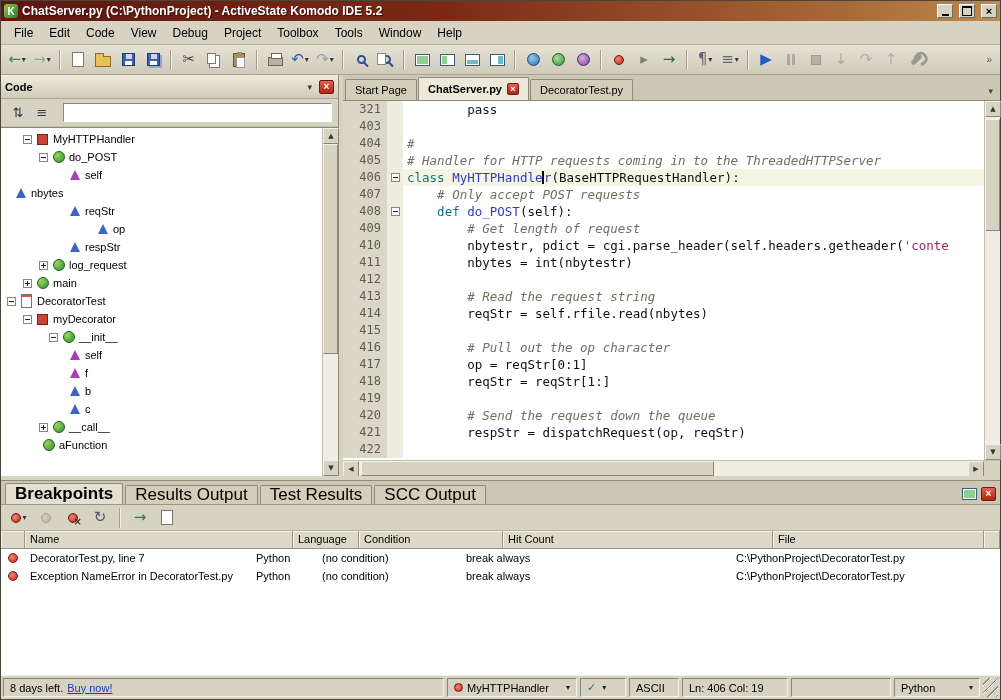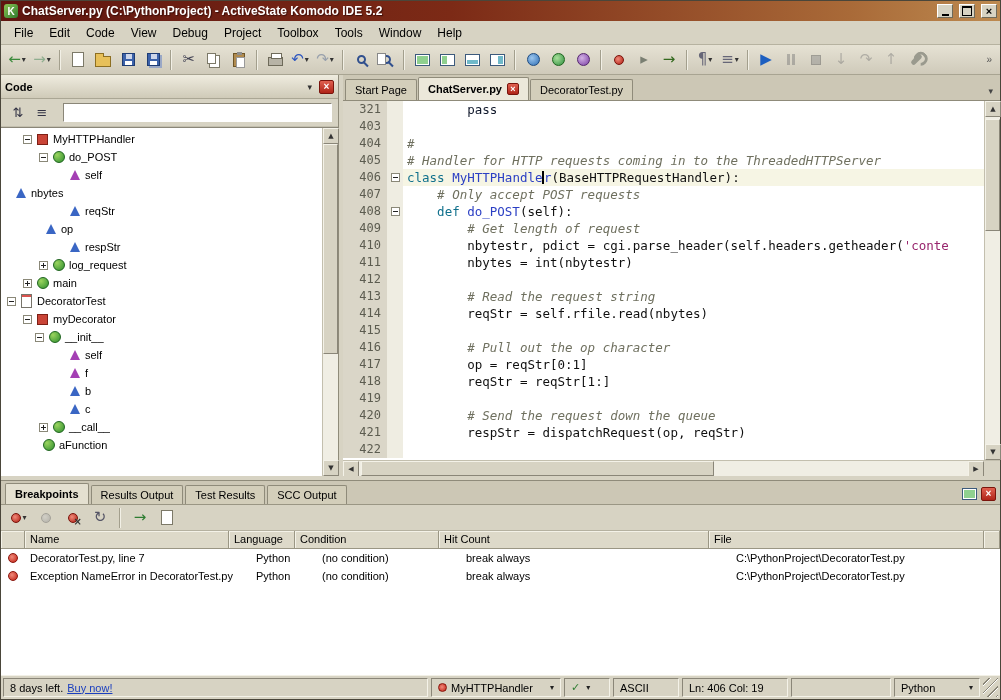--- a/index.html
+++ b/index.html
@@ -144,21 +144,21 @@
   #tthumb{left:0;right:0;top:0;height:210px}
   .sb-corner{width:16px;height:16px;flex:none;background:#d7d3c3}
 
   
   #h-split{height:4px;flex:none;background:#d7d3c3}
 
   
   #bottom{height:195px;flex:none;display:flex;flex-direction:column;border-top:1px solid #8f8b7a;background:#d7d3c3}
   #b-tabs{height:24px;flex:none;display:flex;align-items:flex-end;gap:2px;padding:2px 4px 0;background:#ccc7b5;border-bottom:1px solid #9a9684}
   .btab{height:19px;padding:3px 9px;display:flex;align-items:center;background:#d3ceba;border:1px solid #8f8b7a;border-bottom:none;
-    font-size:11px;border-radius:2px 2px 0 0;white-space:nowrap}
+    font-size:17px;border-radius:2px 2px 0 0;white-space:nowrap}
   .btab.act{background:#e4e0d0;font-weight:bold;height:21px}
   #b-tabs-right{margin-left:auto;display:flex;align-items:center;gap:4px;padding-bottom:3px}
   #b-toolbar{height:26px;flex:none;display:flex;align-items:center;gap:3px;padding:0 6px;border-bottom:1px solid #b5b1a0}
   #bp-header{height:18px;flex:none;display:flex;background:#ddd9c9;border-bottom:1px solid #9a9684}
   .bh{flex:none;border-right:1px solid #9a9684;box-shadow:inset 1px 1px 0 #f4f2e8;padding:2px 5px;font-size:11px;white-space:nowrap;overflow:hidden}
   .bh.grow{flex:1}
   #bp-body{flex:1;background:#fff;overflow:hidden}
   .brow{height:18px;display:flex;align-items:center;font-size:11px}
   .bc{flex:none;padding:0 5px;white-space:nowrap;overflow:hidden}
   .bc.grow{flex:1}
@@ -355,21 +355,21 @@
             <div class="trow" style="">
               <span class="texp hid"></span>
               <span class="tico ti-variable"></span>
               <span class="tlab">nbytes</span>
             </div>
             <div class="trow" style="padding-left: 54px;">
               <span class="texp hid"></span>
               <span class="tico ti-variable"></span>
               <span class="tlab">reqStr</span>
             </div>
-            <div class="trow" style="padding-left: 30px;">
+            <div class="trow" style="padding-left: 82px;">
               <span class="texp hid"></span>
               <span class="tico ti-variable"></span>
               <span class="tlab">op</span>
             </div>
             <div class="trow" style="padding-left: 54px;">
               <span class="texp hid"></span>
               <span class="tico ti-variable"></span>
               <span class="tlab">respStr</span>
             </div>
             <div class="trow" style="padding-left: 38px;">
@@ -385,21 +385,21 @@
             <div class="trow" style="padding-left: 6px;">
               <span class="texp"></span>
               <span class="tico ti-file"></span>
               <span class="tlab">DecoratorTest</span>
             </div>
             <div class="trow" style="padding-left: 22px;">
               <span class="texp"></span>
               <span class="tico ti-class"></span>
               <span class="tlab">myDecorator</span>
             </div>
-            <div class="trow" style="padding-left: 34px;">
+            <div class="trow" style="padding-left: 48px;">
               <span class="texp"></span>
               <span class="tico ti-method"></span>
               <span class="tlab">__init__</span>
             </div>
             <div class="trow" style="padding-left: 54px;">
               <span class="texp hid"></span>
               <span class="tico ti-argument"></span>
               <span class="tlab">self</span>
             </div>
             <div class="trow" style="padding-left: 54px;">
@@ -528,21 +528,21 @@
         <div class="tb-sep"></div>
         <div class="tbtn">
           <span class="ticon" style="color: rgb(46, 125, 50);">→</span>
         </div>
         <div class="tbtn">
           <span class="ticon sh-page"></span>
         </div>
       </div>
     <div id="bp-header">
         <div class="bh" style="width: 24px;"></div>
-        <div class="bh" style="width: 204px;">Name</div>
+        <div class="bh" style="width: 268px;">Name</div>
         <div class="bh" style="width: 66px;">Language</div>
         <div class="bh" style="width: 144px;">Condition</div>
         <div class="bh" style="width: 270px;">Hit Count</div>
         <div class="bh grow">File</div>
         <div class="bh" style="width: 16px;"></div>
       </div>
     <div id="bp-body">
         <div class="brow">
           <div class="bc c0" style="width: 24px;">
             <span class="bpdot"></span>
@@ -574,21 +574,21 @@
     <div class="sseg" style="width:130px">
       <span class="scope-ic"></span>
       <span>MyHTTPHandler</span>
       <span class="flexspace"></span>
       <span class="sdd">▾</span>
     </div>
     <div class="sseg" style="width:46px">
       <span class="schk">✓</span>
       <span class="sdd">▾</span>
     </div>
-    <div class="sseg" style="width:66px">
+    <div class="sseg" style="width:50px">
       <span>ASCII</span>
     </div>
     <div class="sseg" style="width:106px">
       <span>Ln: 406 Col: 19</span>
     </div>
     <div class="sseg" style="width:100px"></div>
     <div class="sseg" style="width:86px">
       <span>Python</span>
       <span class="flexspace"></span>
       <span class="sdd">▾</span>

